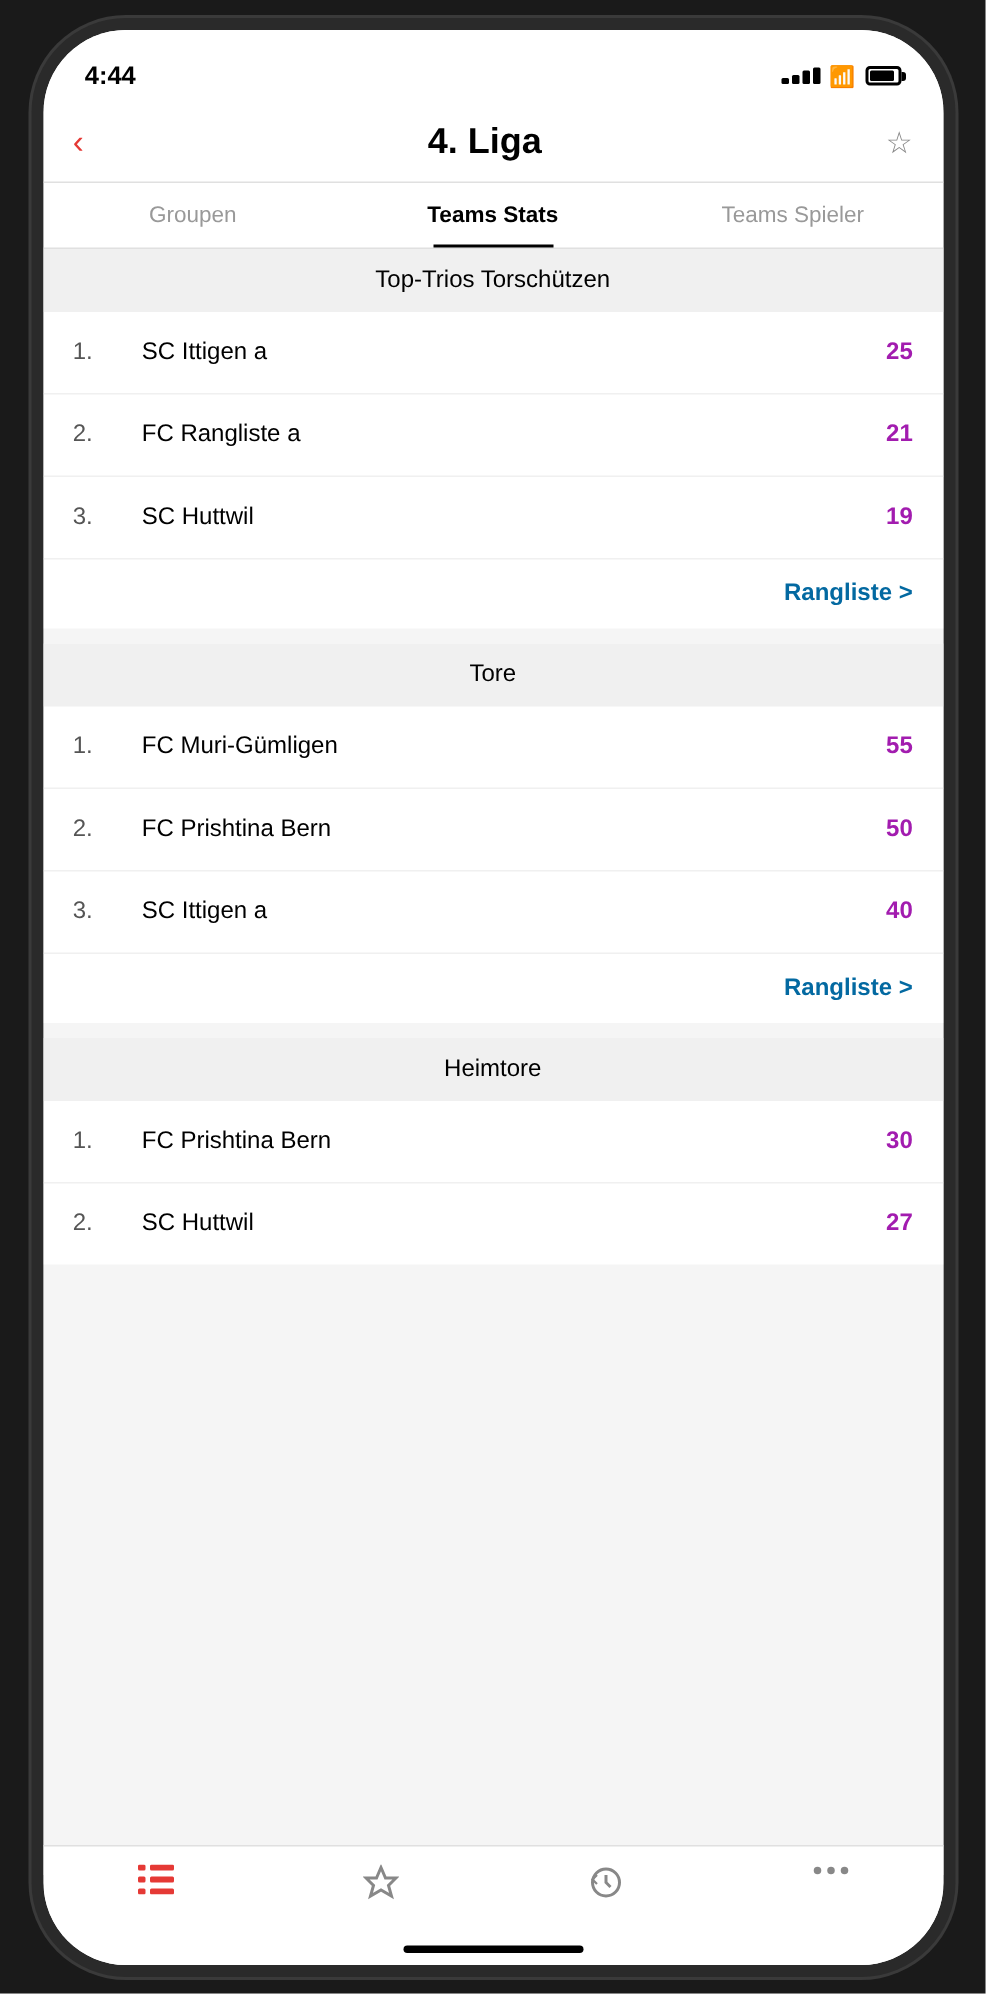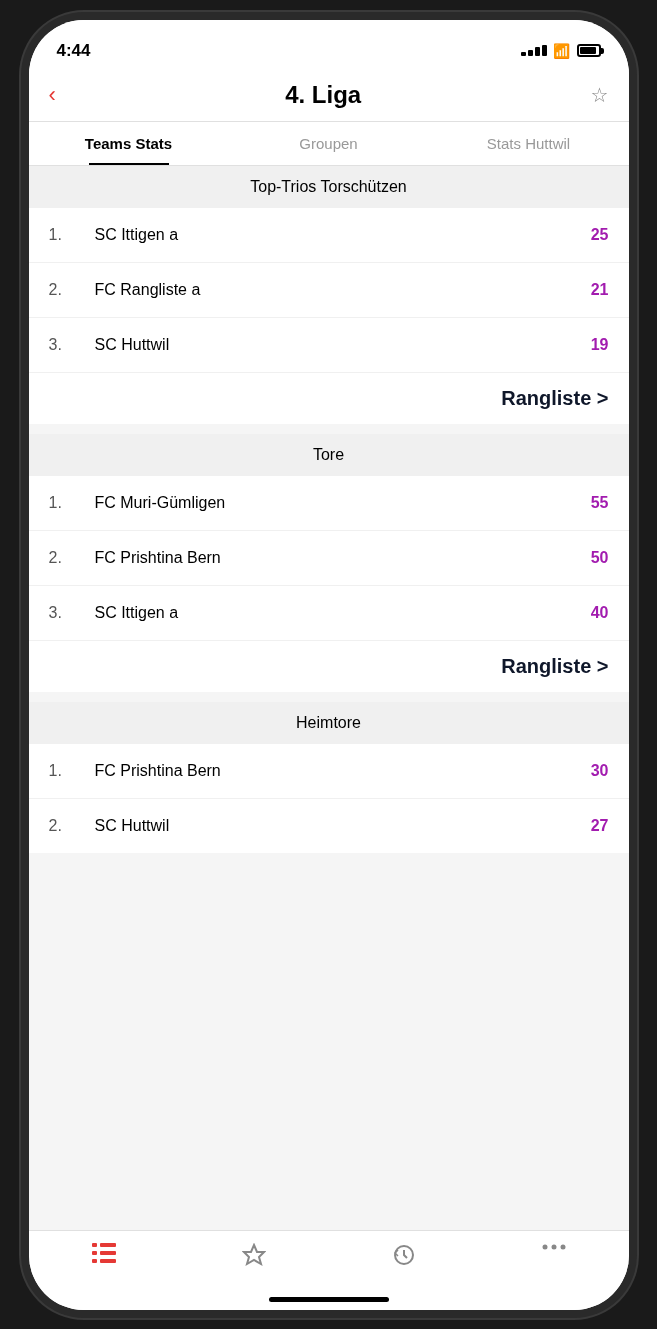--- a/index.html
+++ b/index.html
@@ -184,23 +184,23 @@
     .item-value {
       font-size: 16px;
       font-weight: 700;
       color: #a21caf;
     }
 
     .rangliste-row {
       display: flex;
       justify-content: flex-end;
       padding: 14px 20px;
-      font-size: 20px;
+      font-size: 16px;
       font-weight: 600;
-      color: #0f172a;
+      color: #0369a1;
     }
 
     
     .bottom-tab-bar {
       position: absolute;
       bottom: 0;
       left: 0;
       right: 0;
       height: 80px;
       background: #ffffff;
@@ -296,28 +296,28 @@
     </div>
   </div>
 
   <div class="nav-bar">
     <span class="nav-back">‹</span>
     <span class="nav-title">4. Liga</span>
     <span class="nav-star">☆</span>
   </div>
 
   <div class="tab-bar">
+    <div class="tab-item">
+      <span>Groupen</span>
+    </div>
     <div class="tab-item active">
       <span>Teams Stats</span>
     </div>
     <div class="tab-item">
-      <span>Groupen</span>
-    </div>
-    <div class="tab-item">
-      <span>Stats Huttwil</span>
+      <span>Teams Spieler</span>
     </div>
   </div>
 
   <div class="content">
 
     <div class="section">
       <div class="section-header">Top-Trios Torschützen</div>
       <div class="list-item">
         <span class="item-rank">1.</span>
         <span class="item-name">SC Ittigen a</span>

